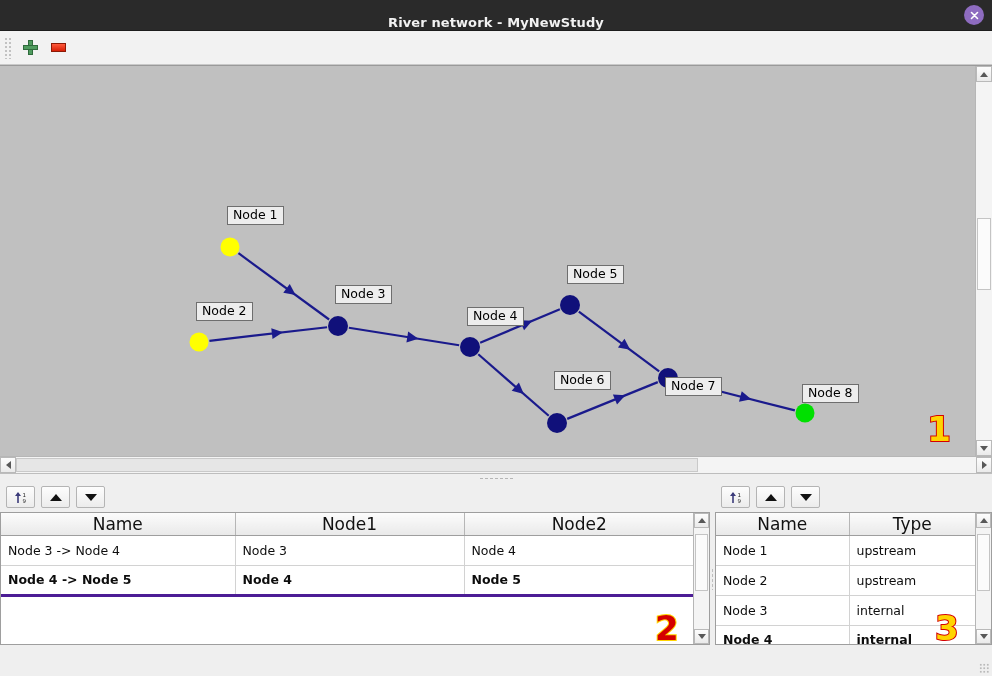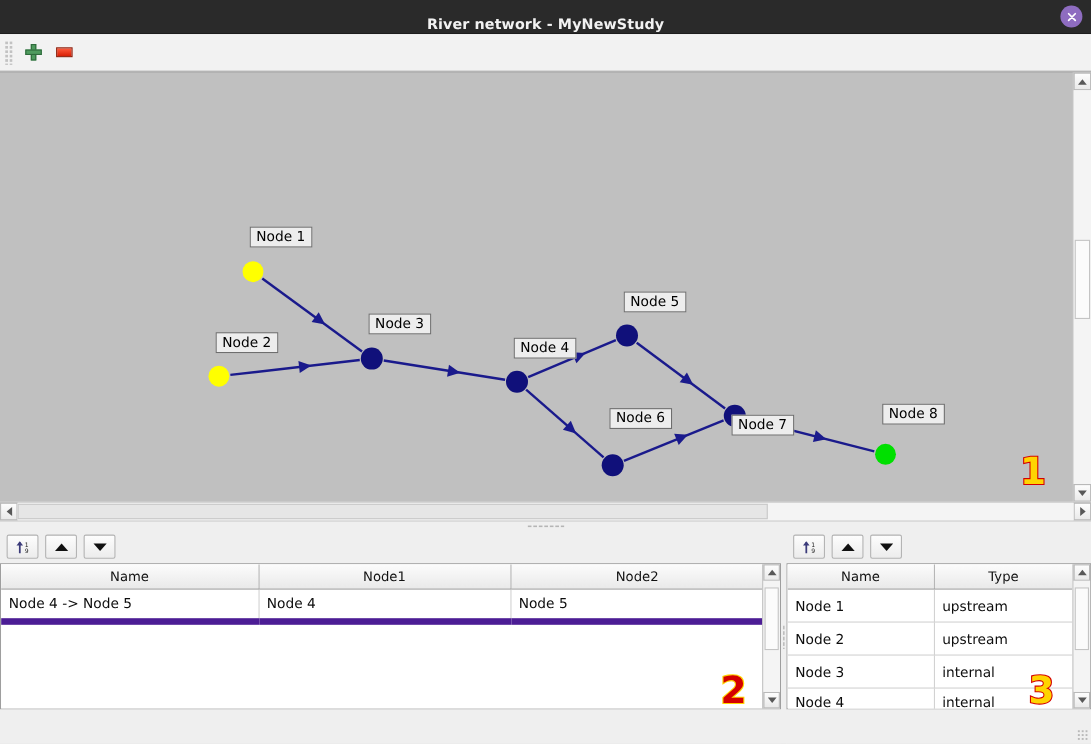--- a/index.html
+++ b/index.html
@@ -274,38 +274,38 @@
     border-collapse: collapse;
     width: 100%;
     table-layout: fixed;
     font-size: 12.5px;
   }
   table.grid th {
     background: linear-gradient(#fcfcfc, #e9e9e9);
     border-right: 1px solid #b6b6b6;
     border-bottom: 1px solid #9e9e9e;
     font-weight: normal;
-    font-size: 12px;
+    font-size: 17px;
     color: #111;
     height: 22px;
     text-align: center;
     padding: 0;
   }
   table.grid td {
     border-right: 1px solid #d2d2d2;
     border-bottom: 1px solid #d2d2d2;
     height: 30px;
     padding: 0 7px;
     color: #0d0d0d;
     font-size: 12.5px;
     white-space: nowrap;
     overflow: hidden;
     background: #fff;
   }
-  table.grid tr:last-child td { border-bottom: 6px solid #4c1d95; }
+  table.grid tr:last-child td { border-bottom: 3px solid #4c1d95; font-weight: bold; }
   table.grid td:last-child, table.grid th:last-child { border-right: none; }
 
   .grid-vscroll {
     flex: 0 0 16px;
     width: 16px;
     background: #f0f0f0;
     border-left: 1px solid #b6b6b6;
     display: flex;
     flex-direction: column;
   }
@@ -378,21 +378,21 @@
           <circle cx="805" cy="347" r="9.5" fill="#00e000"></circle>
         </svg>
       <div id="graph-labels">
           <div class="node-label" style="left: 227px; top: 140px;">Node 1</div>
           <div class="node-label" style="left: 196px; top: 236px;">Node 2</div>
           <div class="node-label" style="left: 335px; top: 219px;">Node 3</div>
           <div class="node-label" style="left: 467px; top: 241px;">Node 4</div>
           <div class="node-label" style="left: 567px; top: 199px;">Node 5</div>
           <div class="node-label" style="left: 554px; top: 305px;">Node 6</div>
           <div class="node-label" style="left: 665px; top: 271px; margin-top: 40px;">Node 7</div>
-          <div class="node-label" style="left: 802px; top: 301px;">Node 8</div>
+          <div class="node-label" style="left: 802px; top: 318px;">Node 8</div>
         </div>
       <div class="annot annot-yellow" style="right:24px; bottom:10px;">1</div>
     </div>
     <div class="vscroll">
       <div class="sb-arrow">
         <span class="tri tri-up"></span>
       </div>
       <div class="sb-track">
         <div class="sb-thumb" style="top:38%; height:20%;"></div>
       </div>
@@ -448,20 +448,25 @@
               </colgroup>
             <thead>
                 <tr id="reaches-head">
                   <th>Name</th>
                   <th>Node1</th>
                   <th>Node2</th>
                 </tr>
               </thead>
             <tbody id="reaches-body">
                 <tr>
+                  <td>Node 3 -&gt; Node 4</td>
+                  <td>Node 3</td>
+                  <td>Node 4</td>
+                </tr>
+                <tr>
                   <td>Node 4 -&gt; Node 5</td>
                   <td>Node 4</td>
                   <td>Node 5</td>
                 </tr>
               </tbody>
           </table>
         </div>
         <div class="grid-vscroll">
           <div class="sb-arrow">
             <span class="tri tri-up"></span>

